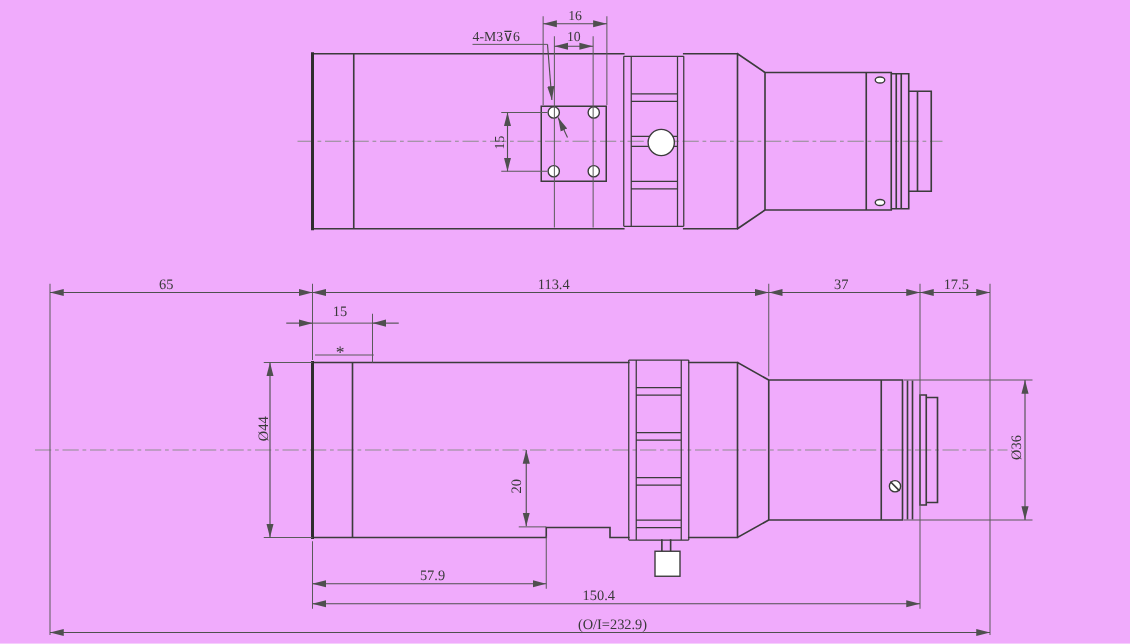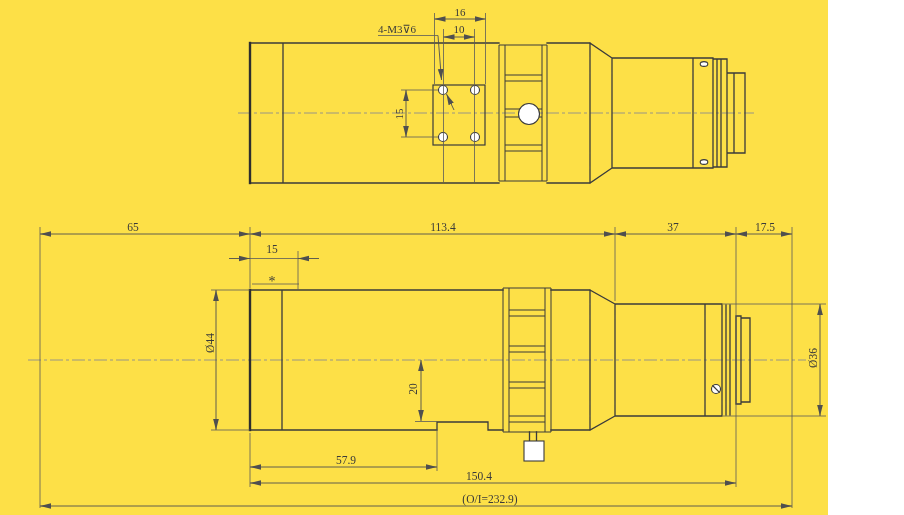--- a/index.html
+++ b/index.html
@@ -1,16 +1,16 @@
 <!DOCTYPE html>
 <html><head>
 <meta charset="utf-8">
 <style>
   html,body{margin:0;padding:0;background:#ffffff;}
-  .stage{position:relative;width:828px;height:515px;background:#fde047;overflow:hidden;
+  .stage{position:relative;width:904px;height:515px;background:#f0abfc;overflow:hidden;
          font-family:"Liberation Serif", serif;}
   svg{display:block}
   .ol{stroke:#3b3b3b;stroke-width:1.3;fill:none;stroke-linecap:square}
   .ol2{stroke:#2e2e2e;stroke-width:2.4;fill:none;stroke-linecap:square}
   .knurl{stroke:#3b3b3b;stroke-width:1.0;fill:none}
   .ext{stroke:#5a5a5a;stroke-width:0.8;fill:none}
   .dim{stroke:#4f4f4f;stroke-width:0.9;fill:none}
   .cl{stroke:#8d8d8d;stroke-width:0.9;fill:none;stroke-dasharray:13 3 3 3}
   .whitefill{fill:#ffffff;stroke:#3b3b3b;stroke-width:1.1}
   text{fill:#3a3a3a;font-size:11.5px;font-family:"Liberation Serif", serif;}

